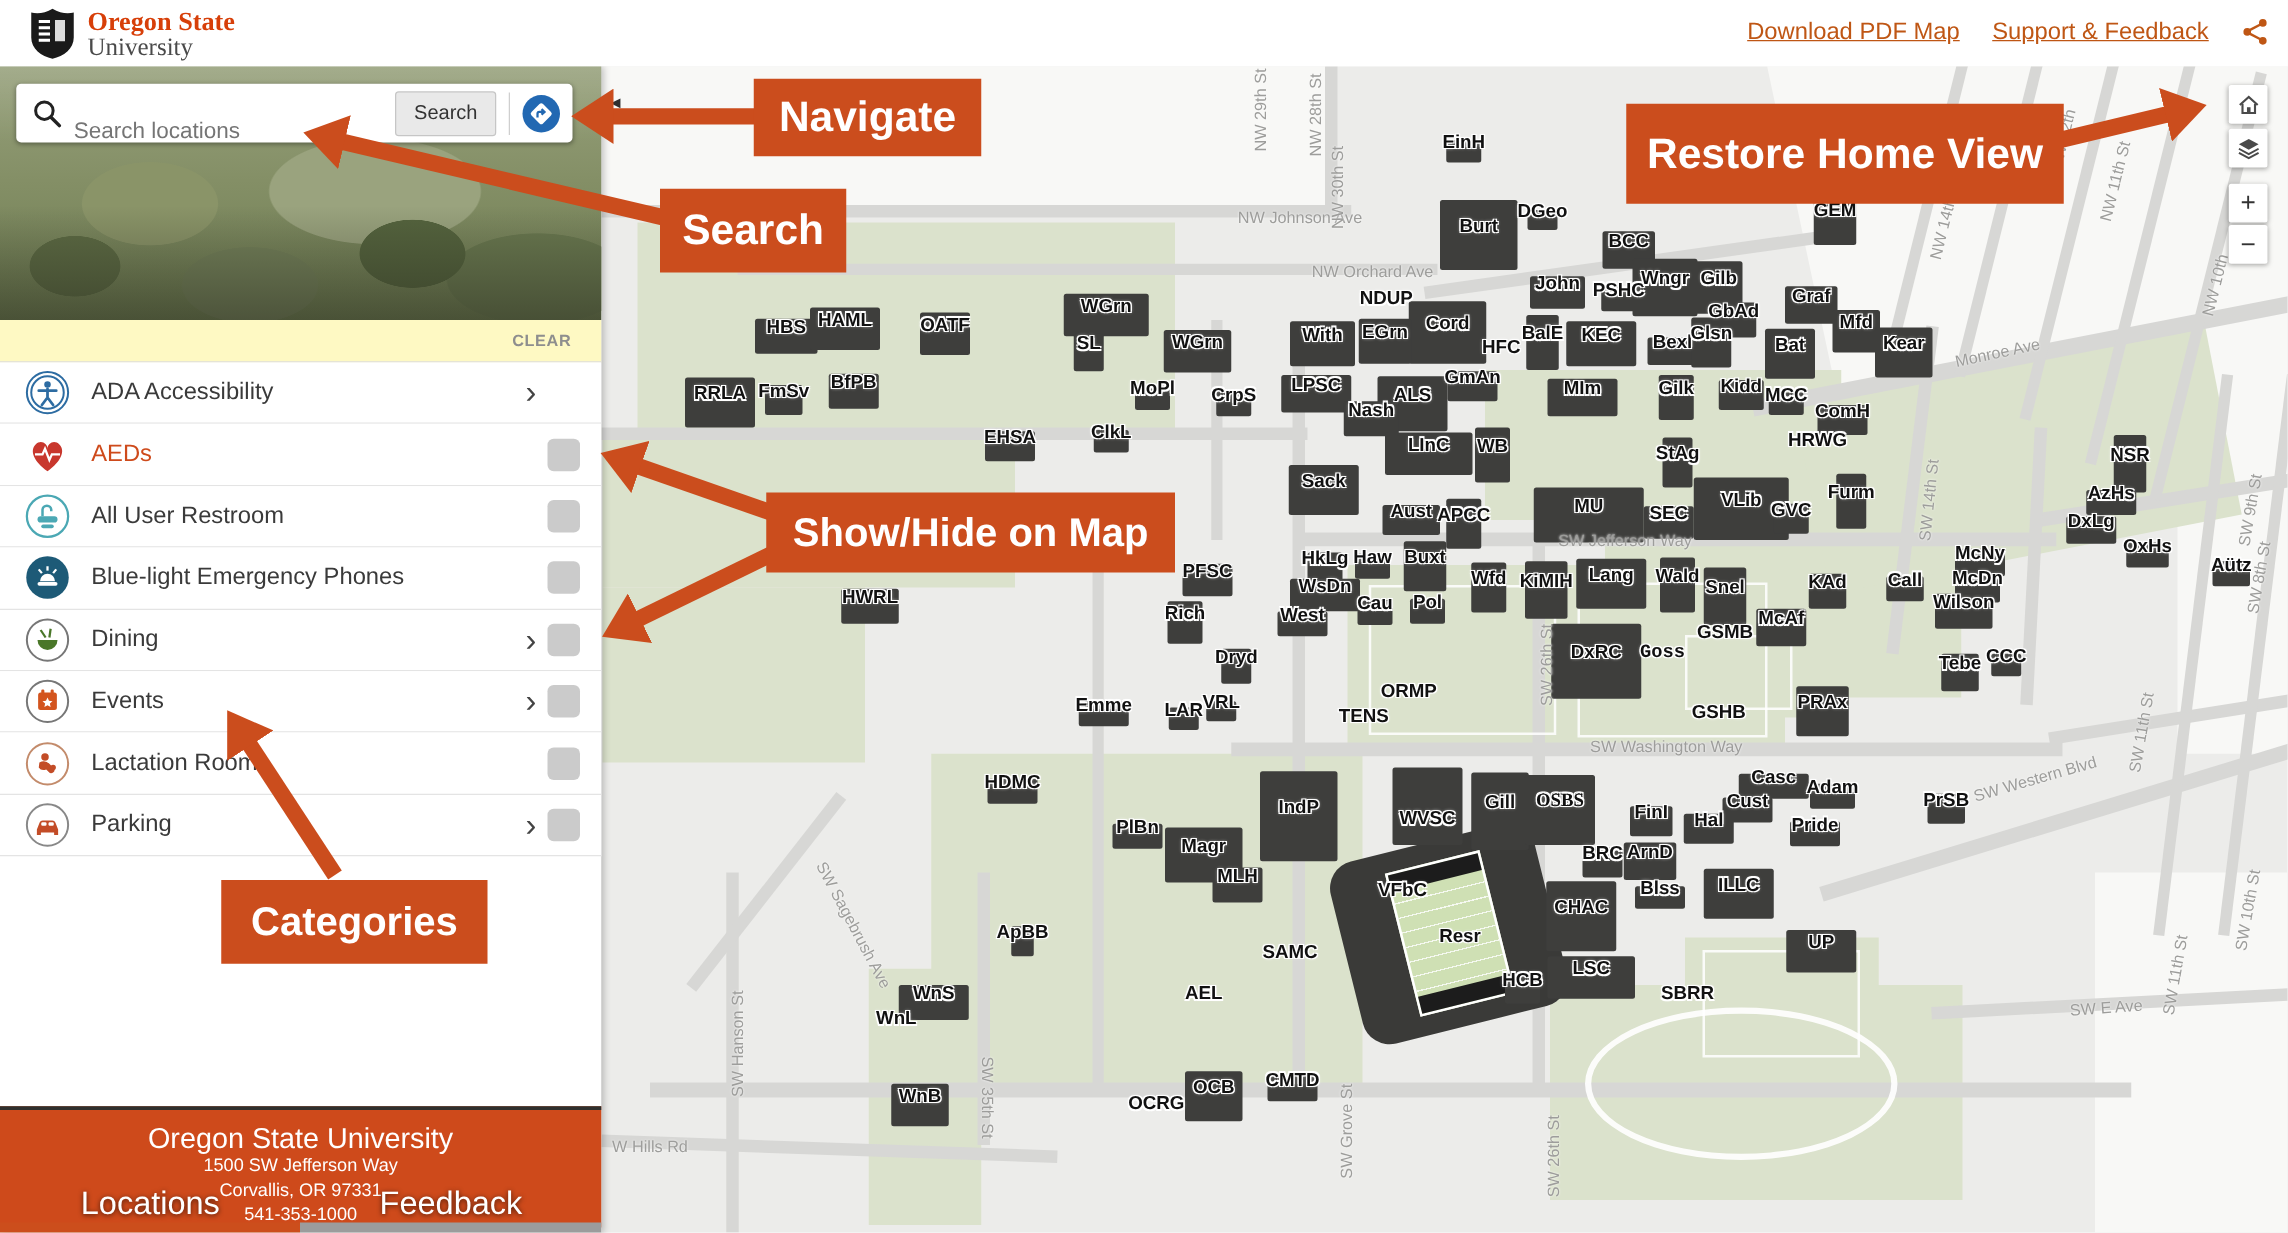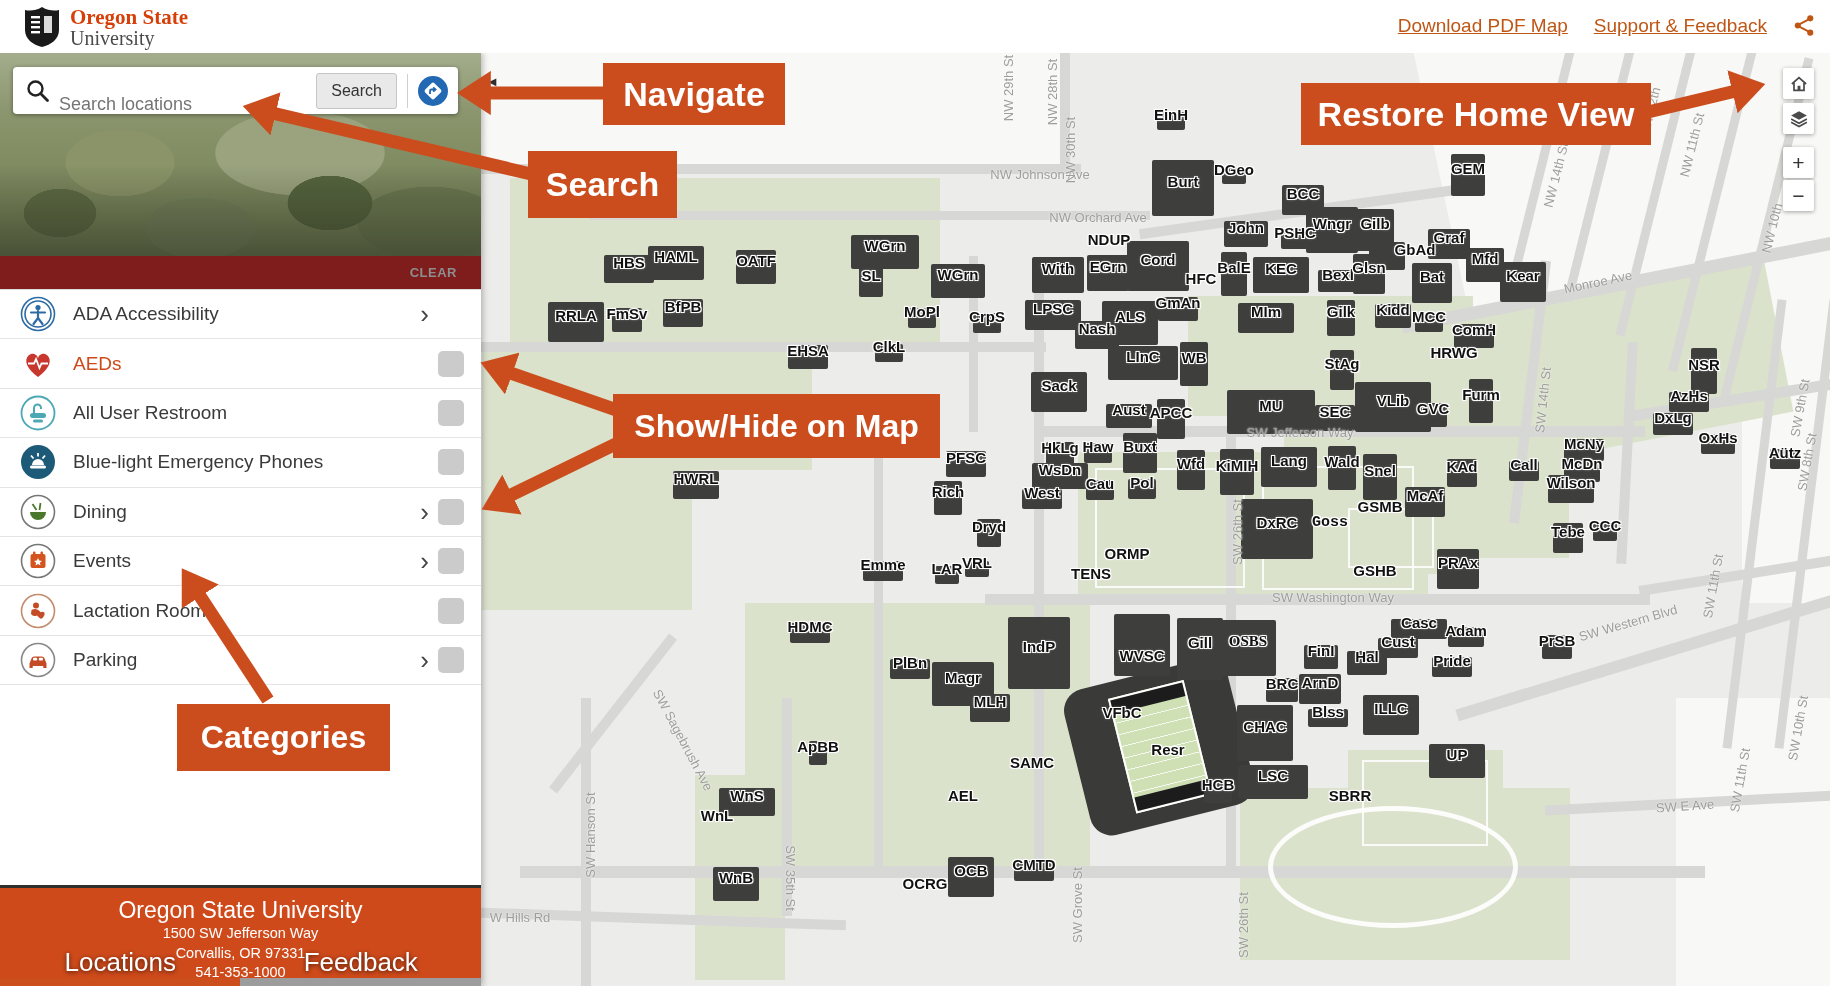--- a/index.html
+++ b/index.html
@@ -35,21 +35,21 @@
       font-family:"Liberation Sans", sans-serif; background:transparent;margin-top:28px; }
   #search-btn { background:#E9E9E9; border:1px solid #C6C6C6; border-radius:3px; font-size:16px; color:#333;
       padding:8px 14px; margin-right:10px; cursor:pointer; font-family:"Liberation Sans", sans-serif; }
   #search-divider { width:1px; height:34px; background:#CFCFCF; }
   #nav-icon { margin:0 9px; cursor:pointer; }
   #tabs { position:absolute; left:0; bottom:8px; width:100%; display:flex; z-index:3; }
   .tab { width:50%; text-align:center; color:#fff; font-size:26px; text-shadow:0 1px 4px rgba(0,0,0,.7); cursor:pointer; }
   #tab-underline { position:absolute; left:0; bottom:0; width:100%; height:8px; display:flex; z-index:3; }
   #tab-underline .on { width:240px; background:#CC4E1C; }
   #tab-underline .off { width:241px; background:#9C9C9C; }
-  #clear-bar { position:absolute; left:0; top:203px; width:481px; height:34px; background:#7f1d1d;
+  #clear-bar { position:absolute; left:0; top:203px; width:481px; height:34px; background:#fef9c3;
       border-bottom:1px solid #DDD; }
   #clear-label { position:absolute; right:24px; top:9px; font-size:13px; font-weight:bold; color:#8E8E8E;
       letter-spacing:.5px; cursor:pointer; }
   #cat-list { position:absolute; left:0; top:237px; width:481px; }
   .cat-row { position:relative; height:49.4px; display:flex; align-items:center; padding-left:20px;
       border-bottom:1px solid #E4E4E4; background:#fff; cursor:pointer; }
   .cat-icon { width:36px; height:36px; flex:0 0 36px; margin-right:17px; }
   .cat-label { font-size:19px; color:#3A3A3A; }
   .cat-label.orange { color:#CE4A1B; }
   .chev { position:absolute; right:52px; top:50%; transform:translateY(-50%); font-size:26px; color:#444; }
@@ -442,21 +442,21 @@
       <div class="blabel" style="left: 1042px; top: 222px;">Kear</div>
       <div class="blabel" style="left: 628px; top: 186px;">NDUP</div>
       <div class="blabel" style="left: 677px; top: 206px;">Cord</div>
       <div class="blabel" style="left: 577px; top: 215px;">With</div>
       <div class="blabel" style="left: 627px; top: 213px;">EGrn</div>
       <div class="blabel" style="left: 720px; top: 225px;">HFC</div>
       <div class="blabel" style="left: 753px; top: 214px;">BalE</div>
       <div class="blabel" style="left: 800px; top: 215px;">KEC</div>
       <div class="blabel" style="left: 857px; top: 221px;">Bexl</div>
       <div class="blabel" style="left: 888px; top: 214px;">Glsn</div>
-      <div class="blabel" style="left: 934px; top: 196px;">GbAd</div>
+      <div class="blabel" style="left: 906px; top: 196px;">GbAd</div>
       <div class="blabel" style="left: 951px; top: 223px;">Bat</div>
       <div class="blabel" style="left: 148px; top: 209px;">HBS</div>
       <div class="blabel" style="left: 195px; top: 203px;">HAML</div>
       <div class="blabel" style="left: 275px; top: 207px;">OATF</div>
       <div class="blabel" style="left: 404px; top: 192px;">WGrn</div>
       <div class="blabel" style="left: 390px; top: 222px;">SL</div>
       <div class="blabel" style="left: 477px; top: 221px;">WGrn</div>
       <div class="blabel" style="left: 95px; top: 262px;">RRLA</div>
       <div class="blabel" style="left: 146px; top: 260px;">FmSv</div>
       <div class="blabel" style="left: 202px; top: 253px;">BfPB</div>
@@ -619,15 +619,15 @@
   </defs>
   <line x1="625" y1="93" x2="483" y2="93" stroke="#CB4D1D" stroke-width="13" marker-end="url(#ah)"></line>
   <line x1="548" y1="178" x2="268" y2="112" stroke="#CB4D1D" stroke-width="13" marker-end="url(#ah)"></line>
   <line x1="1648" y1="112" x2="1740" y2="90" stroke="#CB4D1D" stroke-width="13" marker-end="url(#ah)"></line>
   <line x1="628" y1="414" x2="505" y2="371" stroke="#CB4D1D" stroke-width="13" marker-end="url(#ah)"></line>
   <line x1="628" y1="438" x2="505" y2="498" stroke="#CB4D1D" stroke-width="13" marker-end="url(#ah)"></line>
   <line x1="268" y1="700" x2="196" y2="590" stroke="#CB4D1D" stroke-width="13" marker-end="url(#ah)"></line>
 </svg>
 <div class="callout" style="left:603px;top:63px;width:182px;height:62px">Navigate</div>
 <div class="callout" style="left:528px;top:151px;width:149px;height:67px">Search</div>
-<div class="callout" style="left:1301px;top:83px;width:350px;height:62px">Restore Home View</div>
+<div class="callout" style="left:1301px;top:83px;width:350px;height:80px">Restore Home View</div>
 <div class="callout" style="left:613px;top:394px;width:327px;height:64px;font-size:32px">Show/Hide on Map</div>
 <div class="callout" style="left:177px;top:704px;width:213px;height:67px;font-size:32px">Categories</div>
 
 </body></html>

